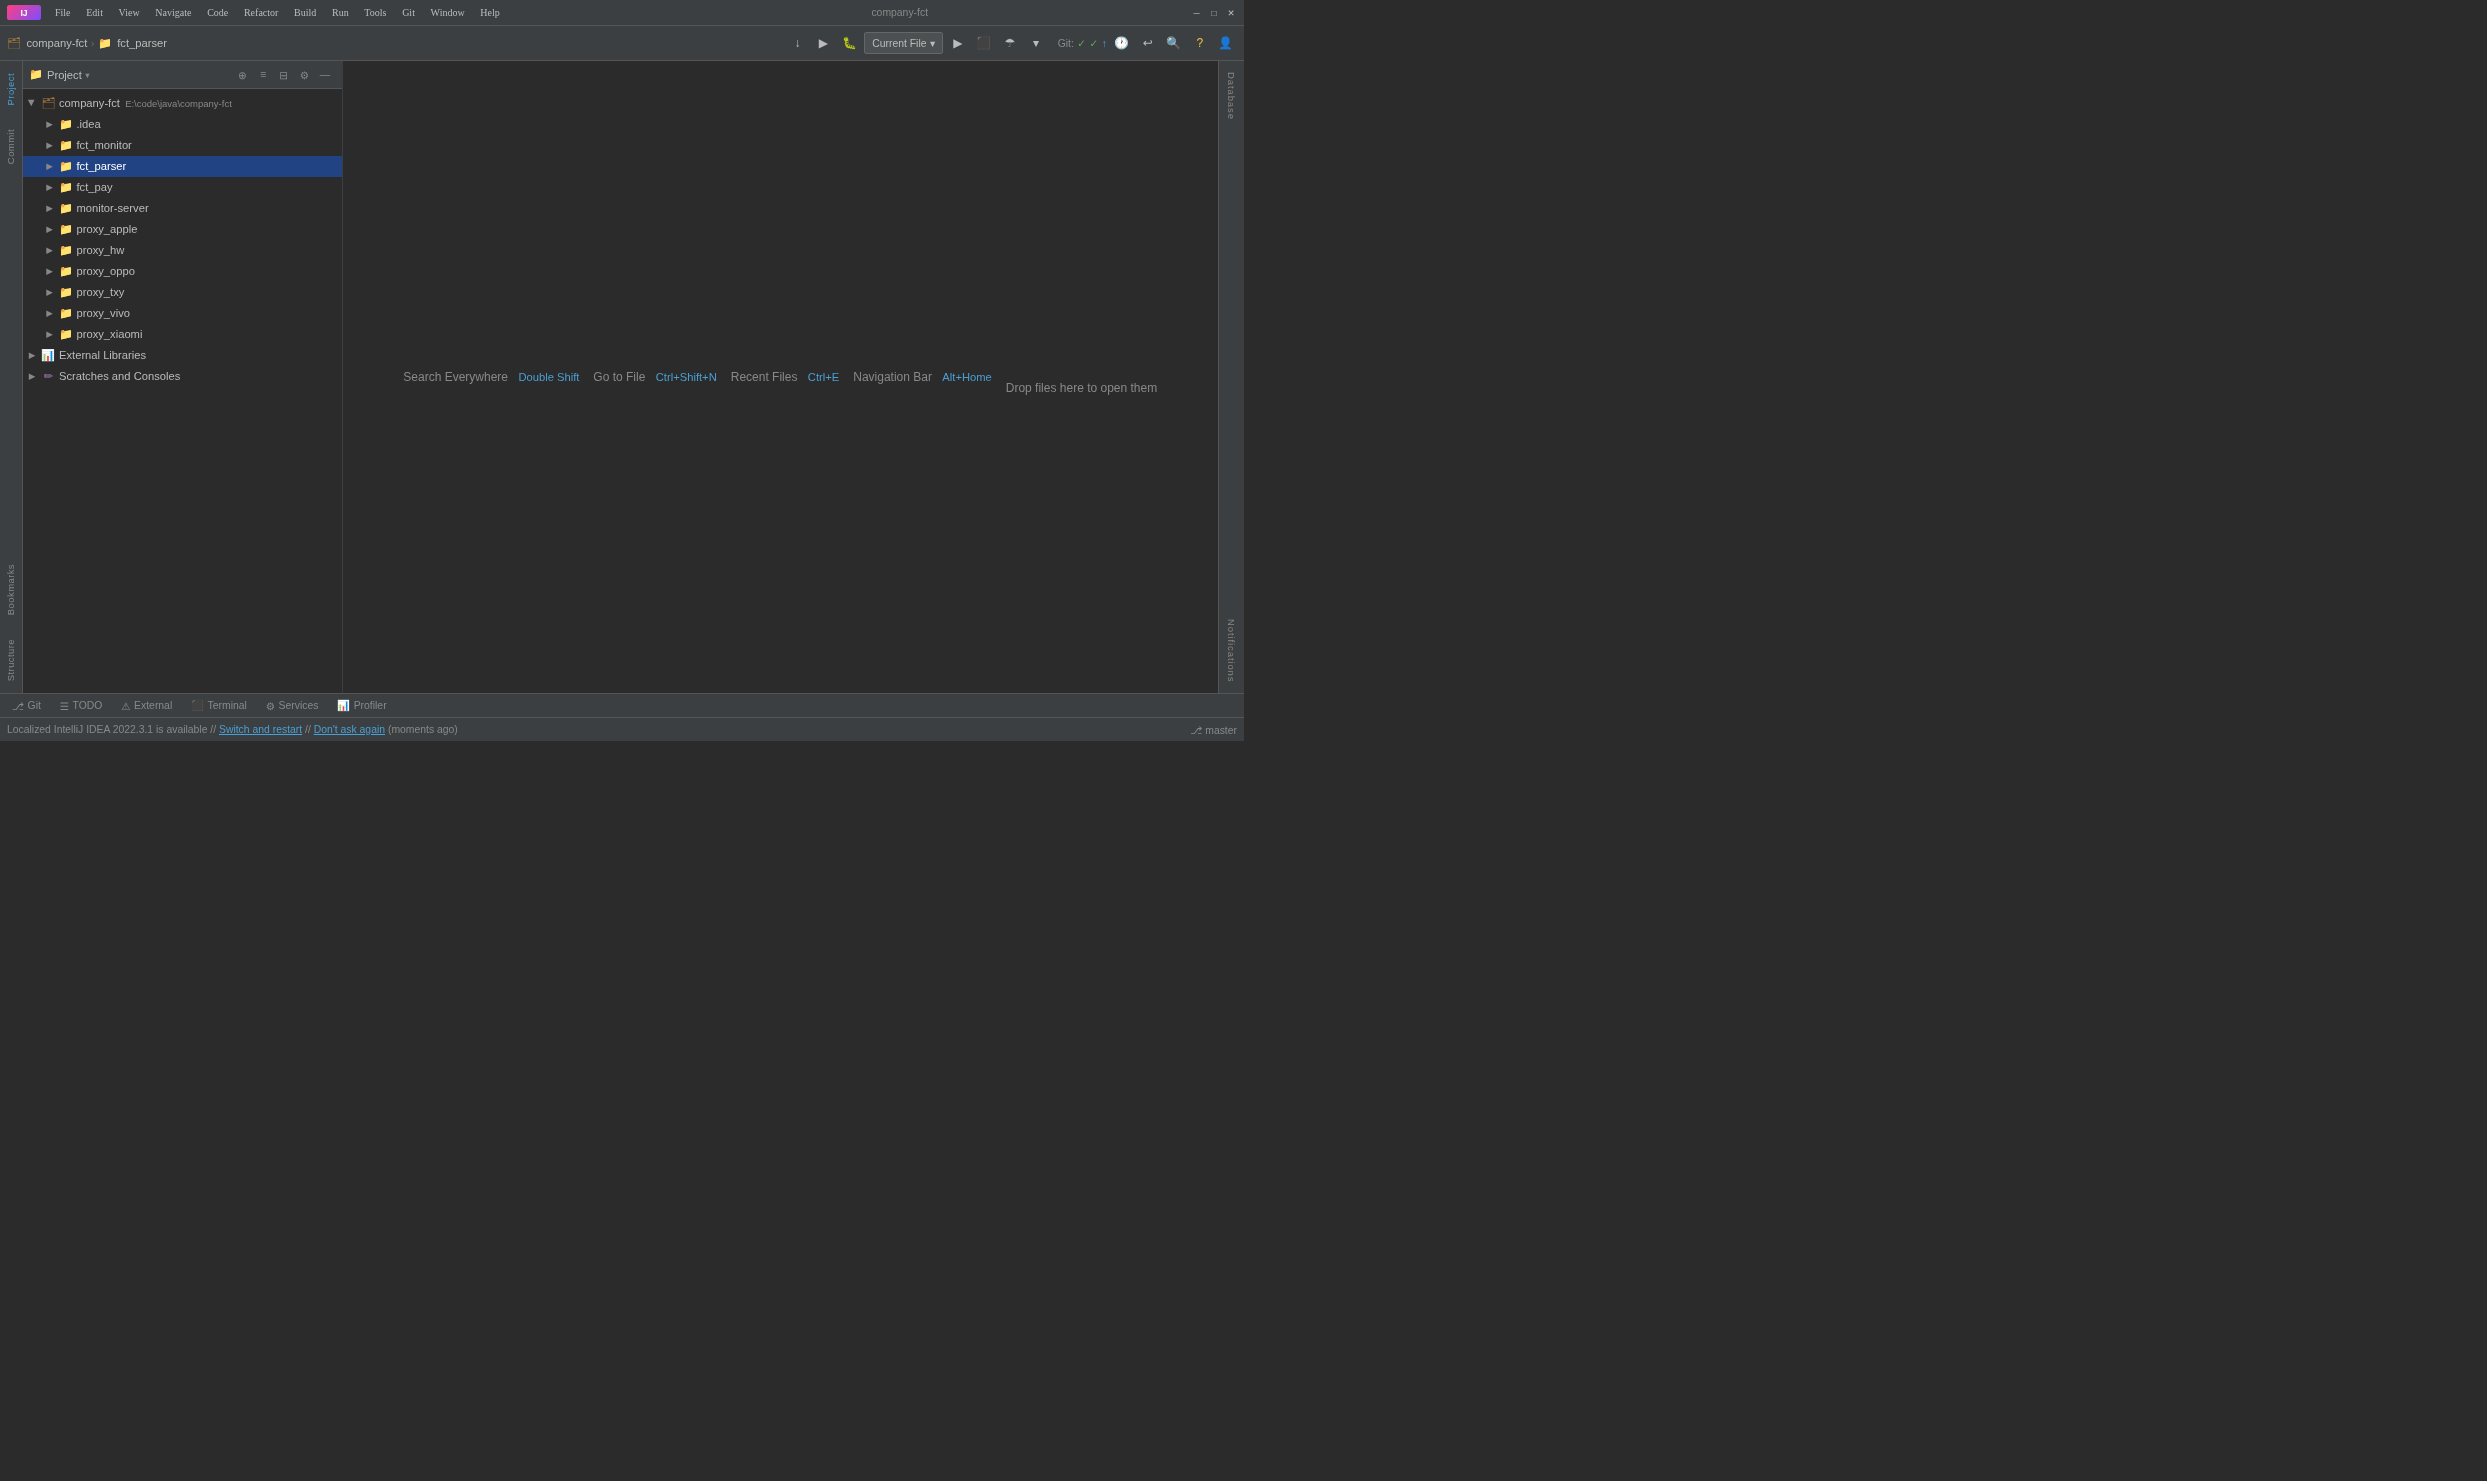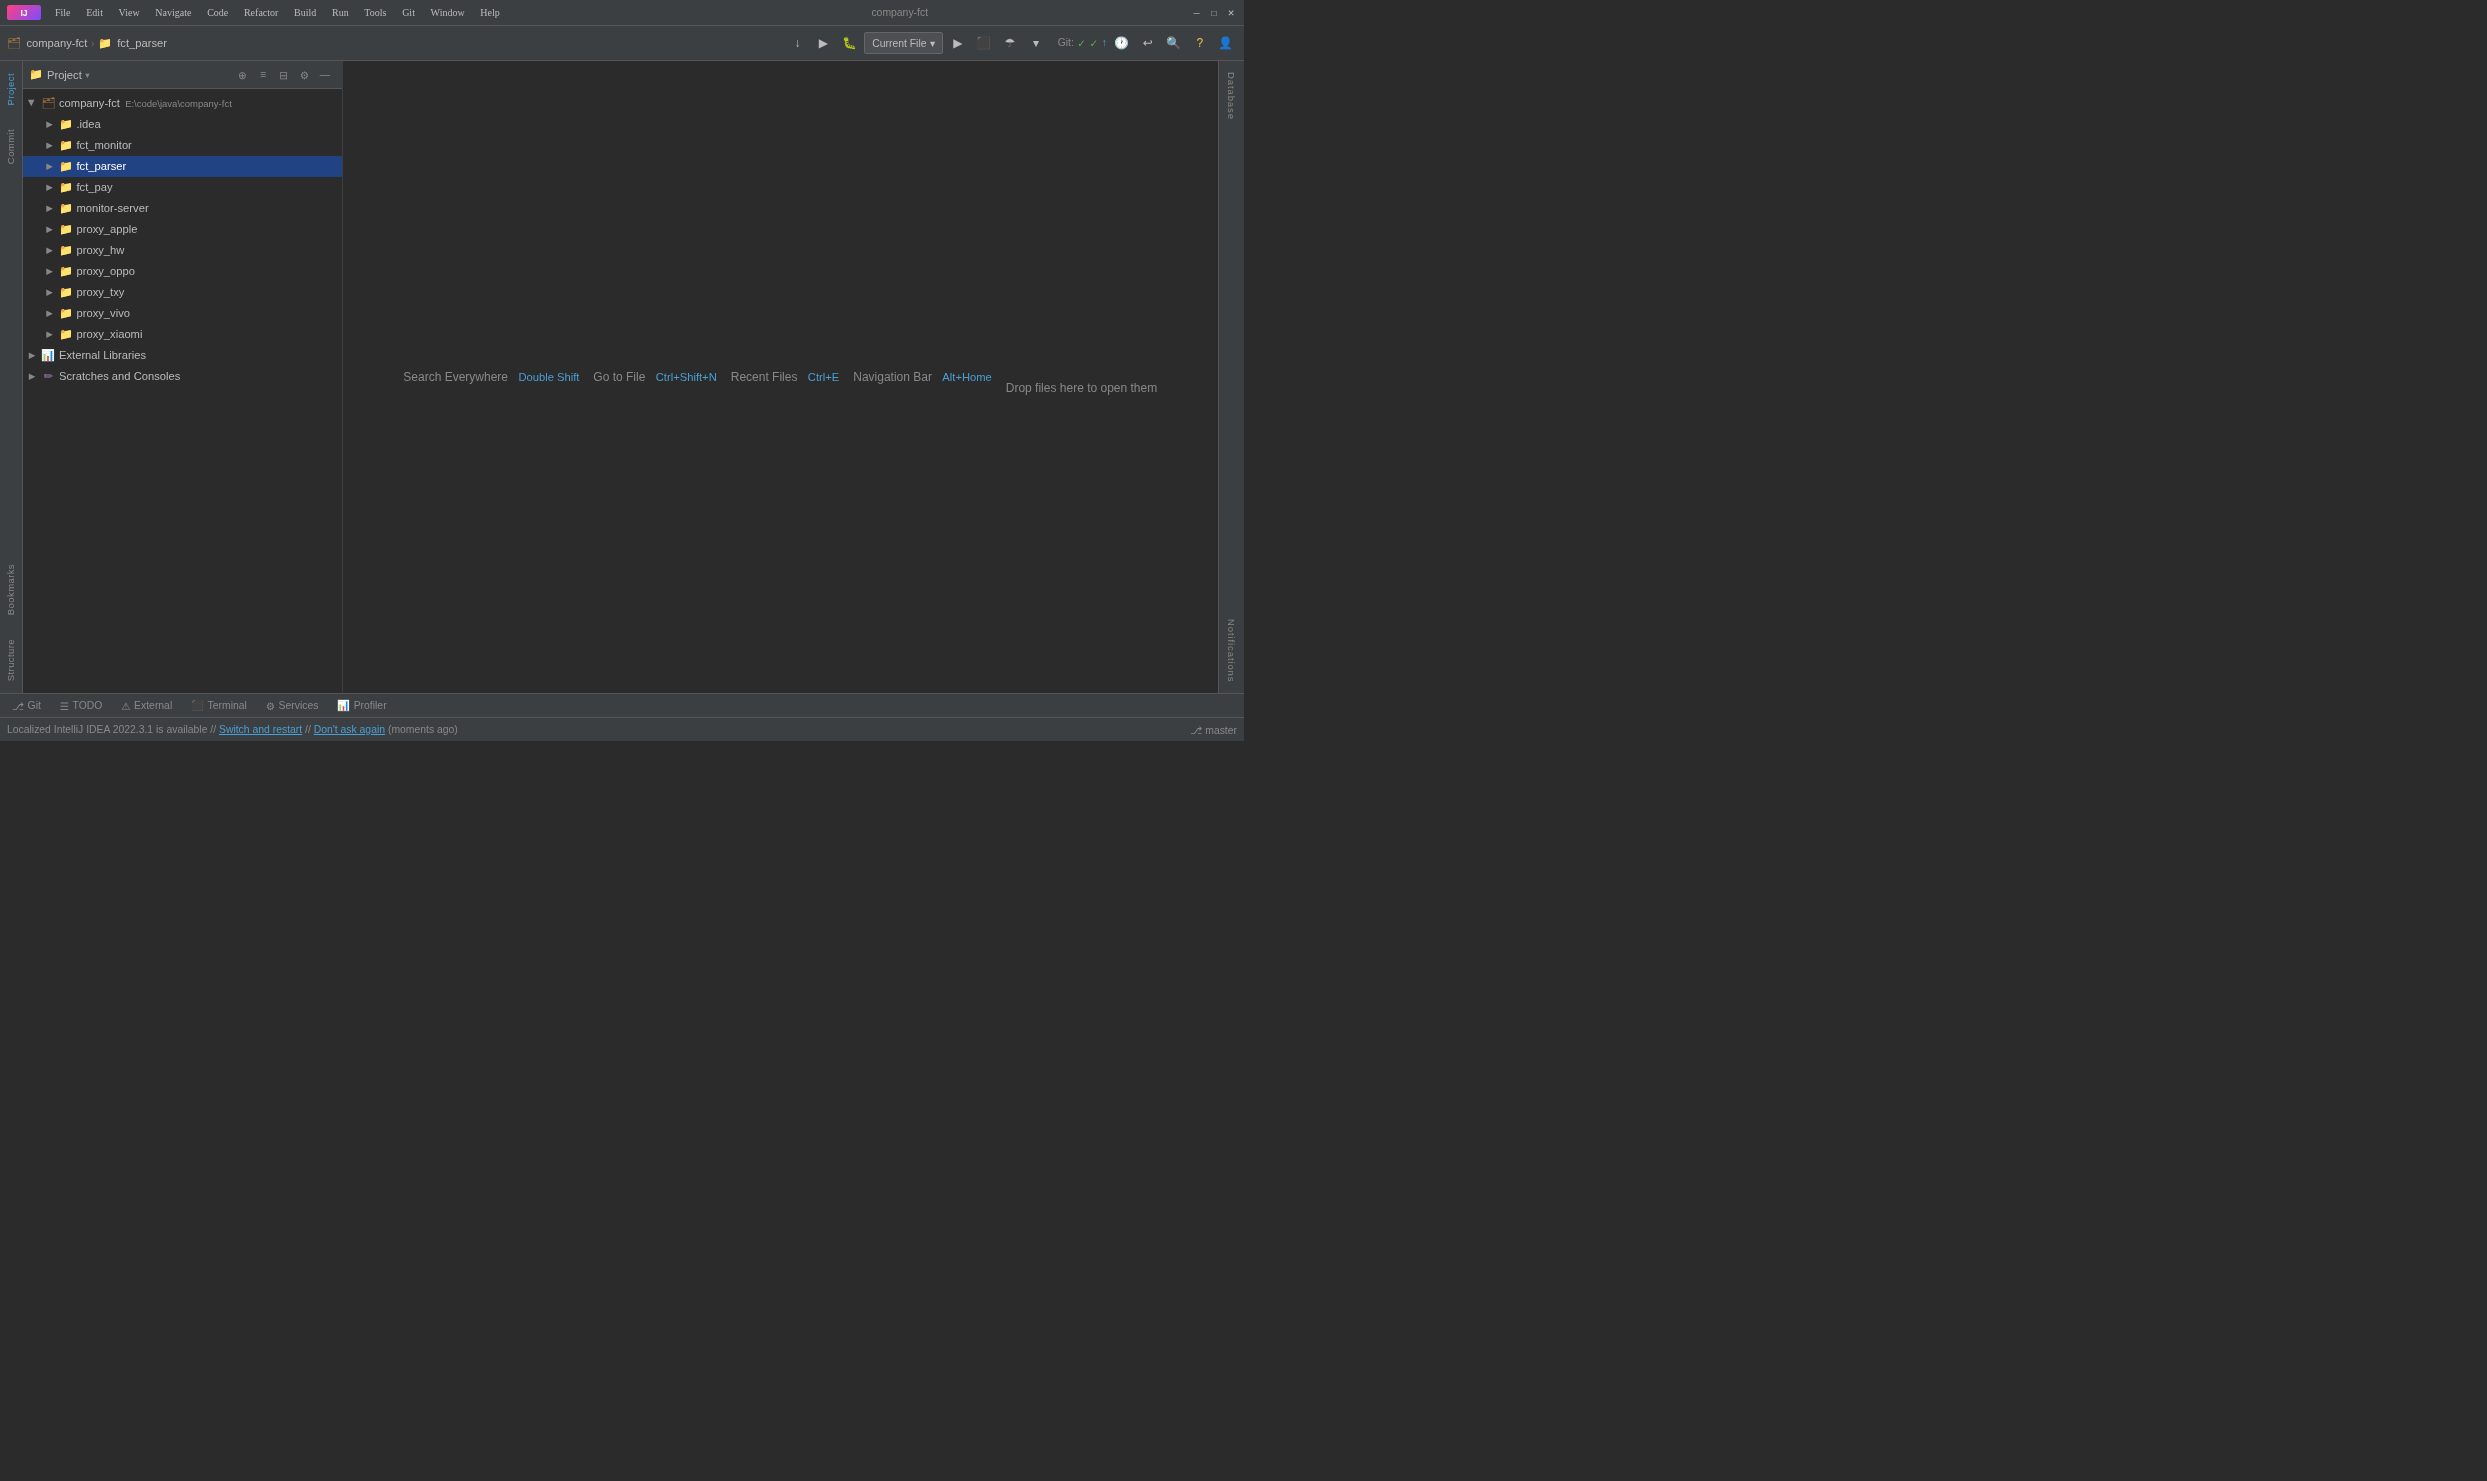--- a/index.html
+++ b/index.html
@@ -118,20 +118,21 @@
       cursor: pointer;
       display: flex;
       align-items: center;
       gap: 3.5px;
       padding: 9px 7px;
       border-radius: 2px;
       font-size: 10.4px;
     }
     .git-section {
       display: flex;
+      align-items: center;
       gap: 3.5px;
       font-size: 10.4px;
       color: #888;
       margin-left: 7px;
     }
     .git-icon-green { color: #5faa4a; }
     .git-icon-blue { color: #5599cc; }
 
     
     #main {

